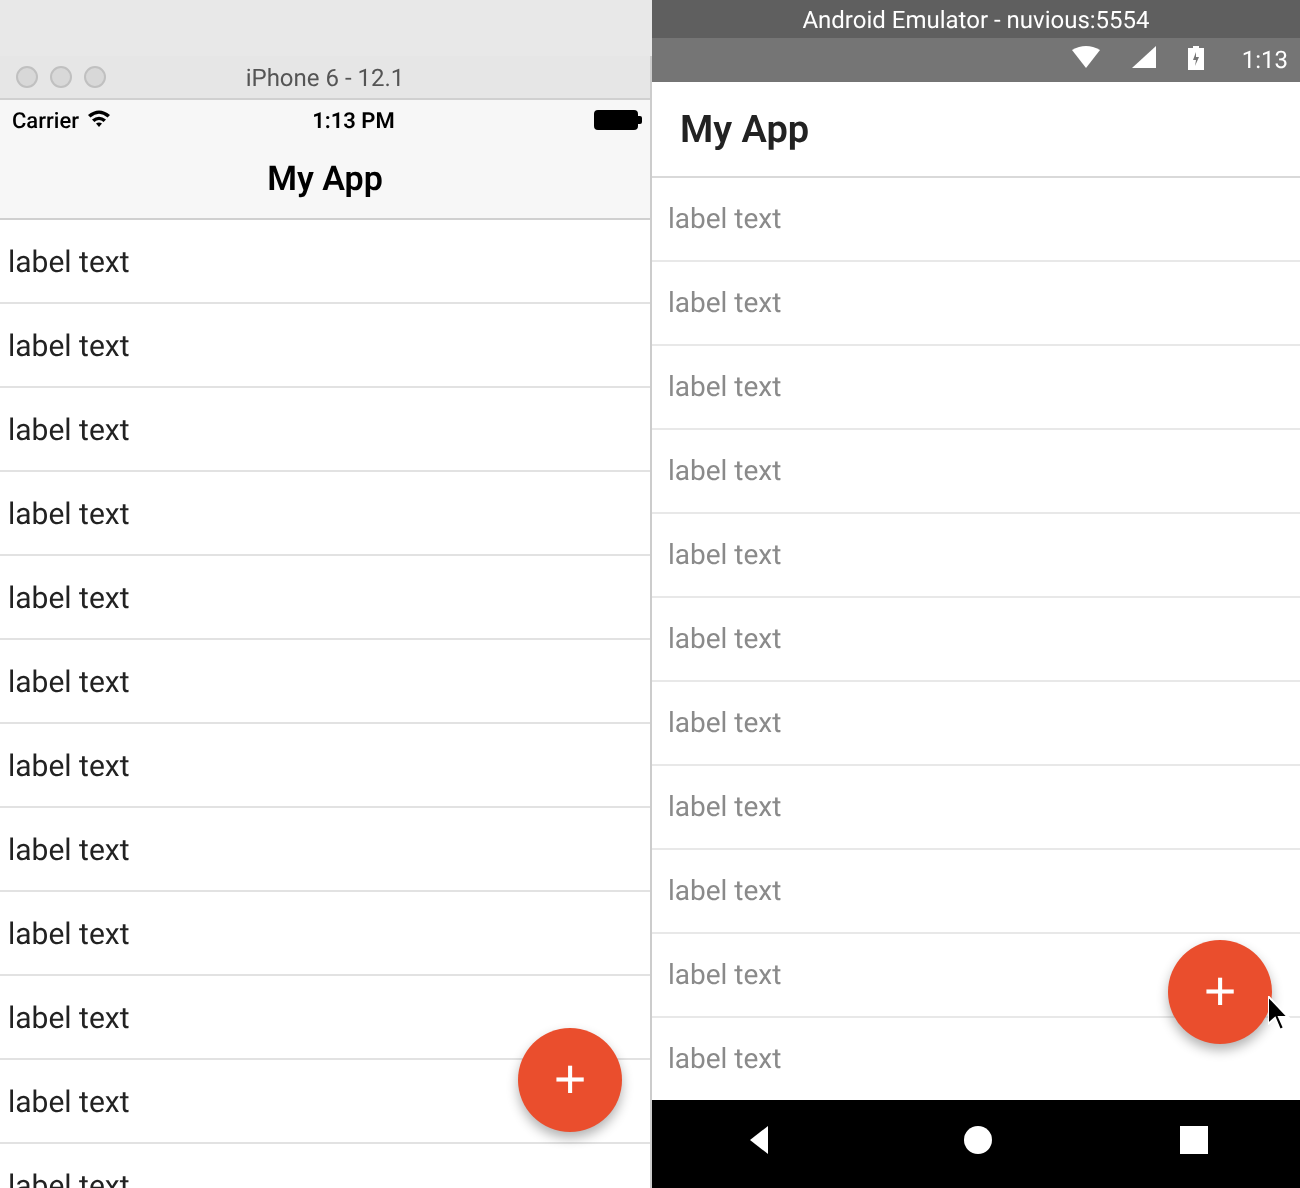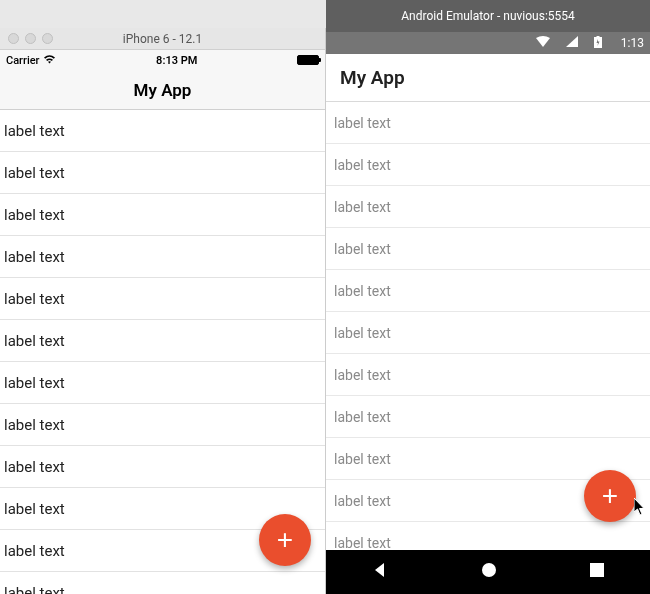--- a/index.html
+++ b/index.html
@@ -94,21 +94,21 @@
       height: 40px;
       background: #f7f7f7;
       border-bottom: 1px solid #d0d0d0;
       display: flex;
       align-items: center;
       justify-content: center;
       font-size: 17px;
       font-weight: 600;
     }
     .android-window-chrome {
-      height: 32px;
+      height: 19px;
       background: #5f5f5f;
       color: #fff;
       display: flex;
       align-items: center;
       justify-content: center;
       font-size: 12px;
     }
     .android-status {
       height: 22px;
       background: #757575;
@@ -204,21 +204,21 @@
   </div>
   <div class="ios-status">
     <div class="ios-status-left">
       <span>Carrier</span>
       <span>
         <svg width="13" height="10" viewBox="0 0 13 10">
             <path d="M6.5 9.5 L5 7.8 Q6.5 6.8 8 7.8 Z M3 5.8 Q6.5 3 10 5.8 L8.8 7 Q6.5 5 4.2 7 Z M1 3.5 Q6.5 -1 12 3.5 L10.8 4.7 Q6.5 1 2.2 4.7 Z" fill="#000"></path>
           </svg>
       </span>
     </div>
-    <span class="ios-time">8:13 PM</span>
+    <span class="ios-time">1:13 PM</span>
     <span class="ios-battery"></span>
   </div>
   <div class="ios-header">
     <span>My App</span>
   </div>
   <div class="list ios-list">
     <div class="list-item">
         <span>label text</span>
       </div>
     <div class="list-item">

